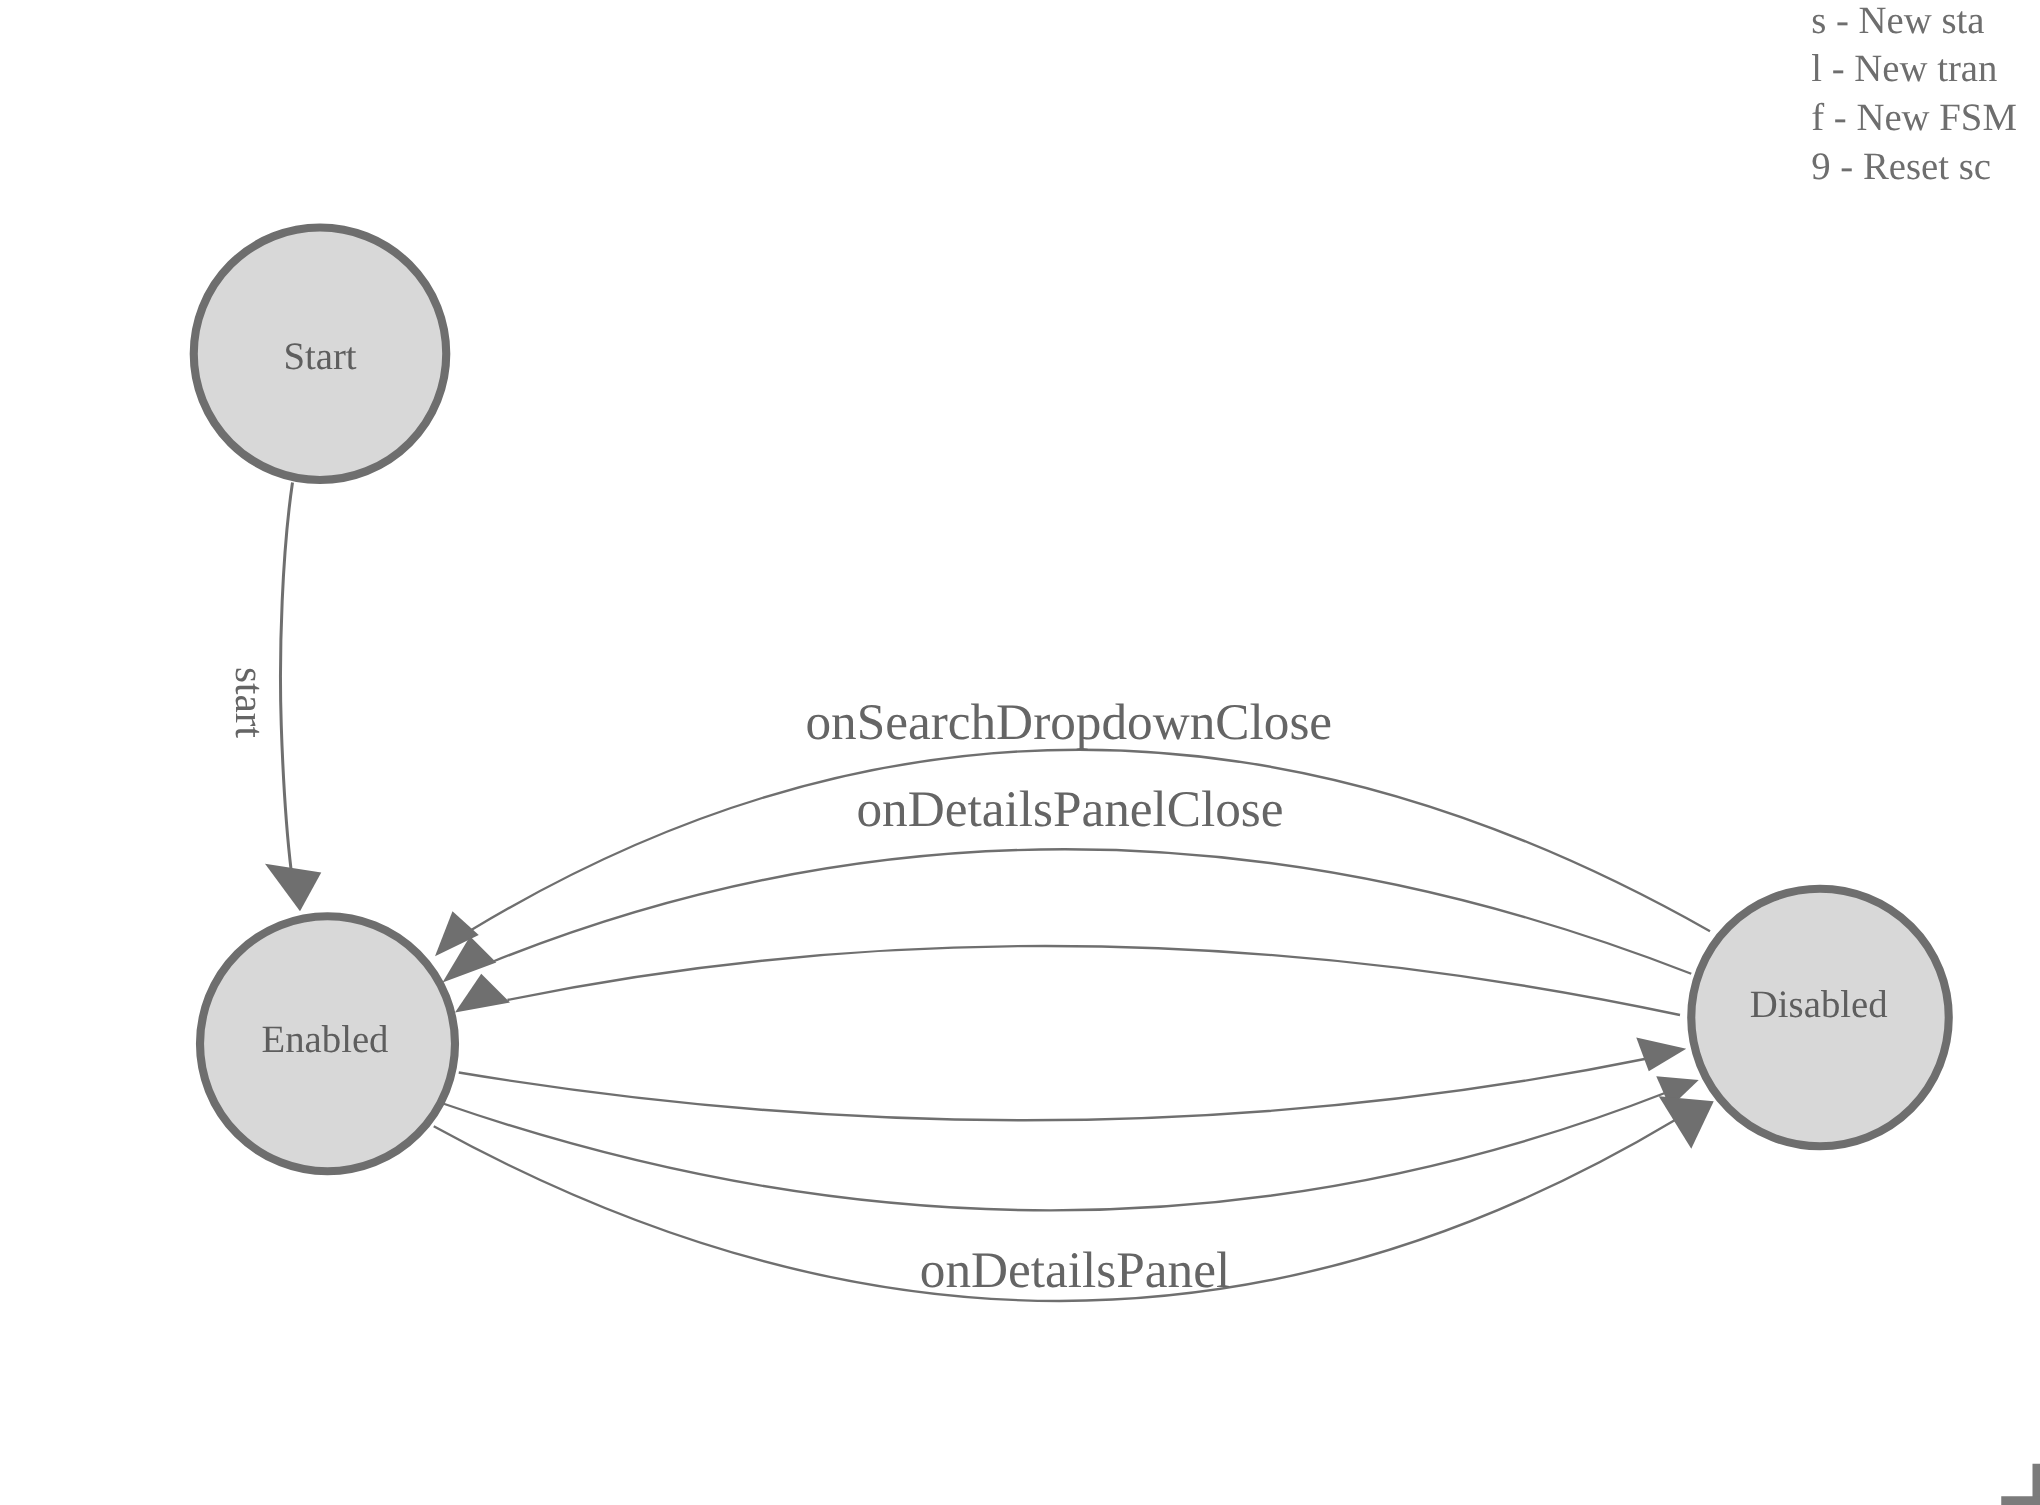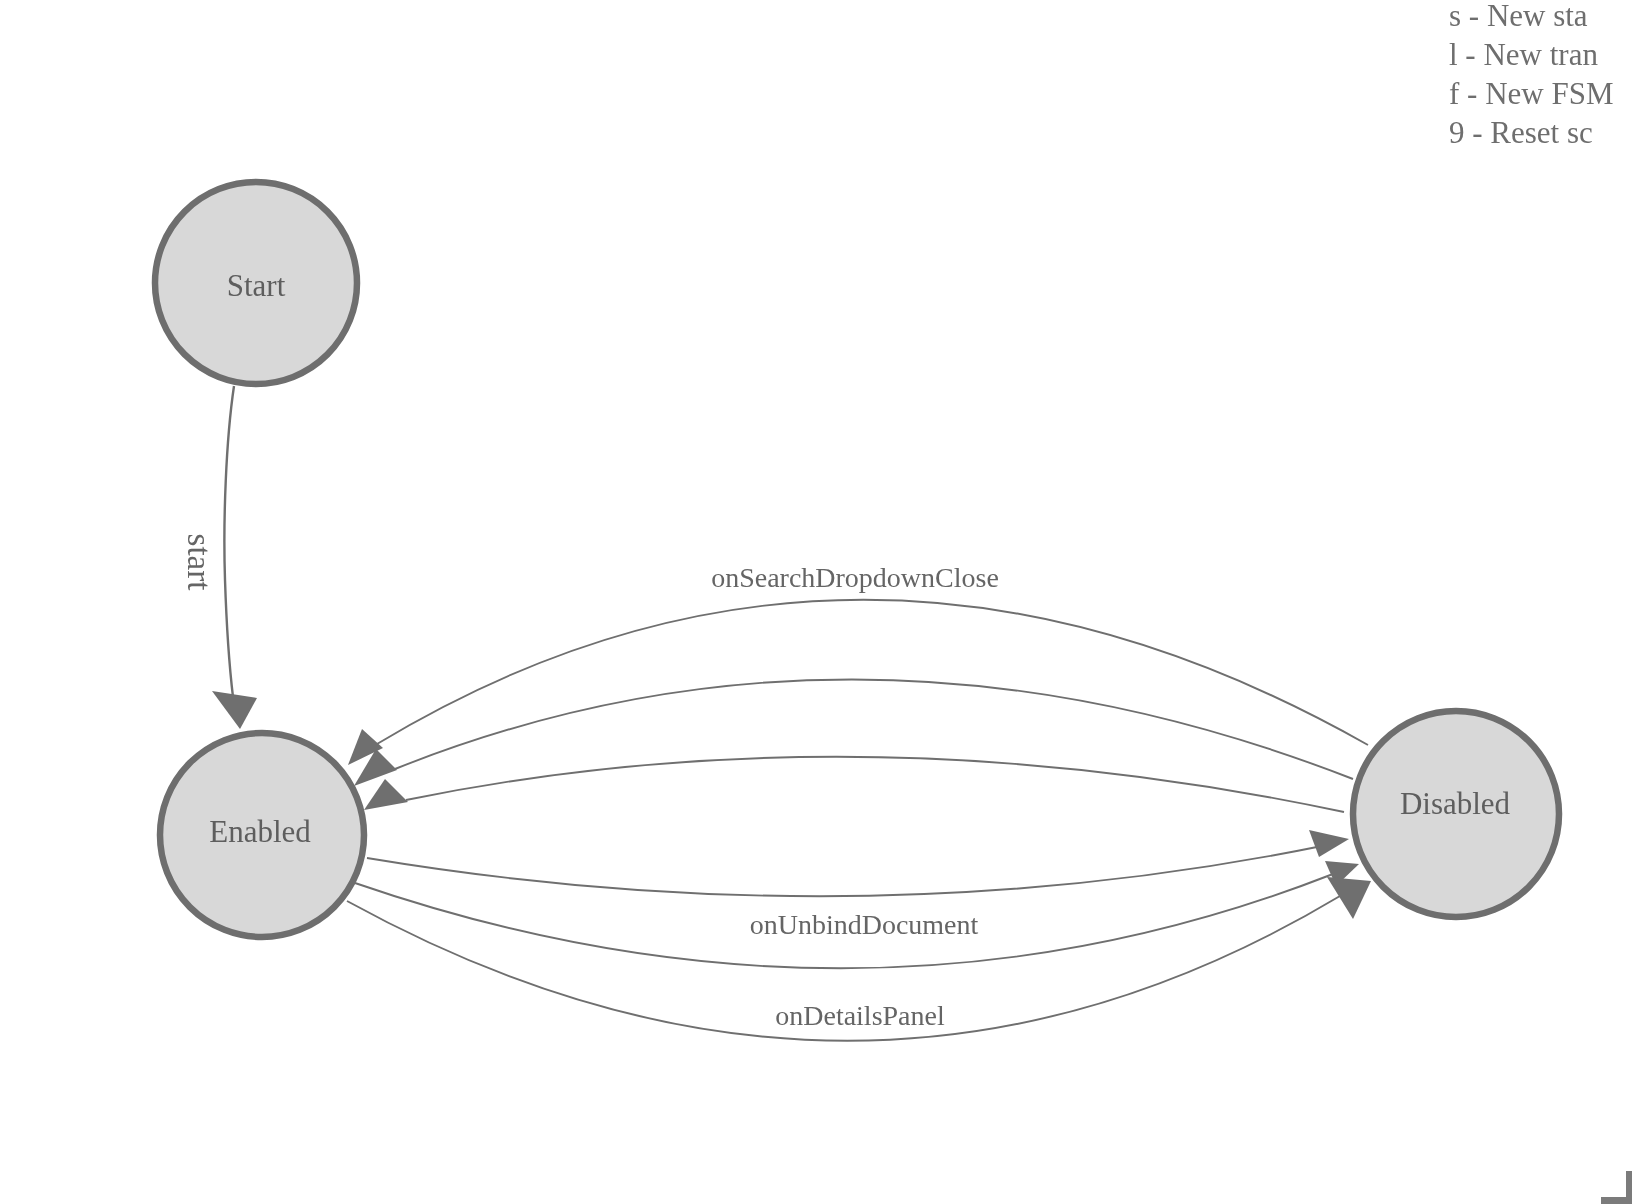--- a/index.html
+++ b/index.html
@@ -14,21 +14,21 @@
   svg path.edge{fill:none;stroke:#6f6f6f;stroke-width:1.9px;}
   svg path.start-edge{fill:none;stroke:#6f6f6f;stroke-width:2.4px;}
   svg circle.node{fill:#d8d8d8;stroke:#6e6e6e;stroke-width:6.5px;}
   svg polygon.arrow{fill:#6f6f6f;stroke:none;}
   svg rect.corner{fill:#7b7b7b;}
   .lbl{
     position:absolute;
     transform:translate(-50%,-50%);
     white-space:nowrap;
     color:#656565;
-    font-size:28px;
+    font-size:41px;
     line-height:1;
   }
   .node-lbl{font-size:31px;color:#5e5e5e;}
   .rot90{transform:translate(-50%,-50%) rotate(90deg);}
   .legend{
     position:absolute;
     left:1449px;top:-4px;
     color:#6e6e6e;
     font-size:31px;
     line-height:39px;
@@ -66,21 +66,21 @@
     <rect class="corner" x="1626" y="1171" width="6" height="30" fill="#7b7b7b"></rect>
     <rect class="corner" x="1601" y="1197" width="31" height="7" fill="#7b7b7b"></rect>
   </svg>
 
   <div class="lbl node-lbl" style="left:256px;top:285px;">Start</div>
   <div class="lbl node-lbl" style="left:260px;top:831px;">Enabled</div>
   <div class="lbl node-lbl" style="left:1455px;top:803px;">Disabled</div>
 
   <div class="lbl rot90" style="left:198px;top:562px;font-size:33px;">start</div>
   <div class="lbl" style="left:855px;top:578px;">onSearchDropdownClose</div>
-  <div class="lbl" style="left:864px;top:925px;">onUnbindDocument</div>
+  <div class="lbl" style="left:856px;top:647px;">onDetailsPanelClose</div>
   <div class="lbl" style="left:860px;top:1006px;margin-top:10px;">onDetailsPanel</div>
 
   <div class="legend">
     <div>s - New sta</div>
     <div>l - New tran</div>
     <div>f - New FSM</div>
     <div>9 - Reset sc</div>
   </div>
 
 </div>

